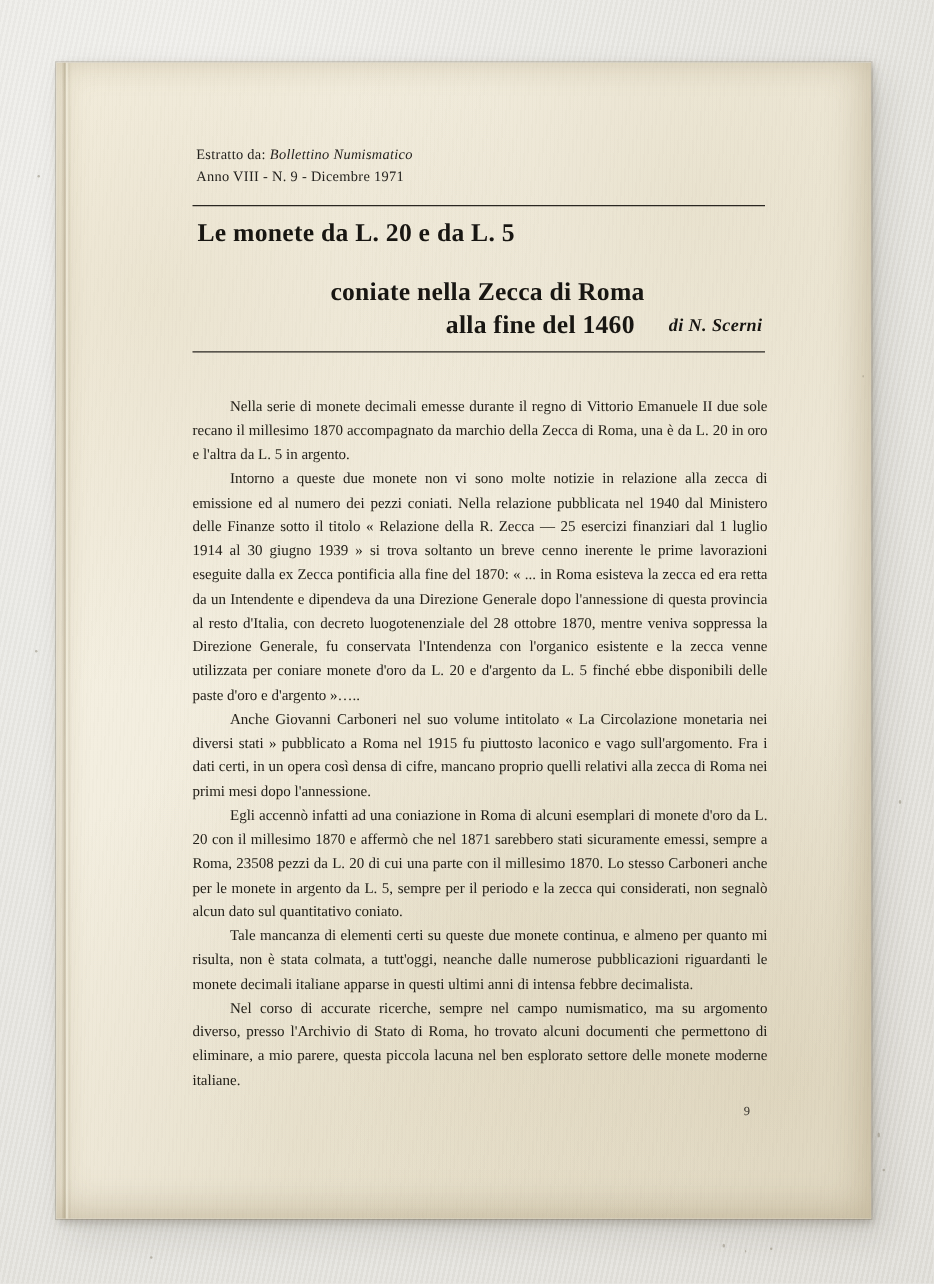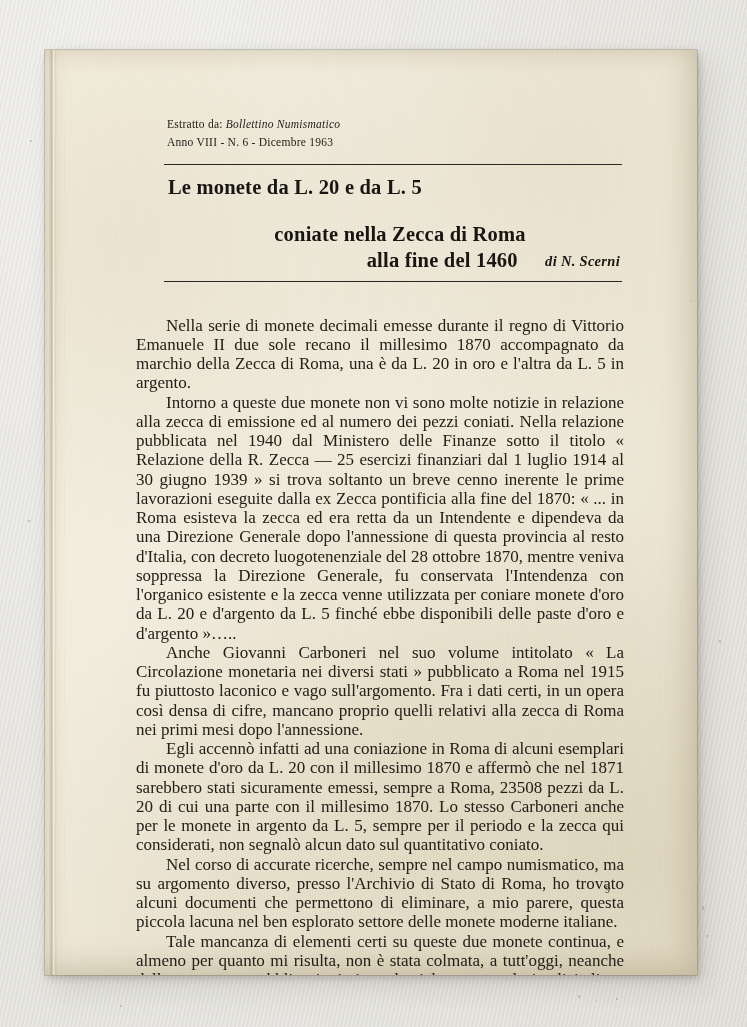--- a/index.html
+++ b/index.html
@@ -84,21 +84,21 @@
       rgba(120,105,70,0.00) 0%,
       rgba(120,105,70,0.30) 38%,
       rgba(255,252,238,0.55) 55%,
       rgba(120,105,70,0.10) 78%,
       rgba(120,105,70,0.00) 100%);
   }
 
   
   #print-area {
     position: absolute;
-    left: 91px;   
+    left: 81px;   
     top: 66px;    
     width: 488px; 
   }
 
   
   #masthead {
     font-size: 11.5px;
     line-height: 16.5px;
     color: #23211d;
     letter-spacing: .25px;
@@ -144,27 +144,28 @@
     font-style: italic;
     font-size: 14.5px;
     letter-spacing: .3px;
     margin-left: 22px;
     vertical-align: 1px;
   }
 
   
   #body-text {
     margin-top: 34px;
-    font-size: 17px;
+    font-size: 12px;
     line-height: 19.25px;
     color: #232019;
     text-align: justify;
     text-justify: inter-word;
     -webkit-hyphens: none;
     hyphens: none;
+    margin-left: 28px;
   }
   #body-text p {
     margin: 0;
     text-indent: 30px;
   }
 
   
   #folio {
     position: absolute;
     left: 0;
@@ -201,21 +202,21 @@
   <div id="page-edge-shade"></div>
   <div id="spine-fold"></div>
 
   <div id="print-area">
 
     <div id="masthead">
       <div id="masthead-line1">
         <span>Estratto da:</span>
         <span class="ital">Bollettino Numismatico</span>
       </div>
-      <div id="masthead-line2">Anno VIII - N. 6 - Dicembre 1963</div>
+      <div id="masthead-line2">Anno VIII - N. 9 - Dicembre 1971</div>
     </div>
 
     <div id="title-block">
       <div class="rule"></div>
 
       <div id="title-lines">
         <span class="title-line" id="title-line-1">Le monete da L. 20 e da L. 5</span>
         <span class="title-line" id="title-line-2">coniate nella Zecca di Roma</span>
         <span class="title-line" id="title-line-3">
           <span>alla fine del 1460</span>
@@ -224,22 +225,22 @@
       </div>
 
       <div class="rule thin"></div>
     </div>
 
     <div id="body-text">
       <p>Nella serie di monete decimali emesse durante il regno di Vittorio Emanuele II due sole recano il millesimo 1870 accompagnato da marchio della Zecca di Roma, una è da L. 20 in oro e l'altra da L. 5 in argento.</p>
       <p>Intorno a queste due monete non vi sono molte notizie in relazione alla zecca di emissione ed al numero dei pezzi coniati. Nella relazione pubblicata nel 1940 dal Ministero delle Finanze sotto il titolo « Relazione della R. Zecca — 25 esercizi finanziari dal 1 luglio 1914 al 30 giugno 1939 » si trova soltanto un breve cenno inerente le prime lavorazioni eseguite dalla ex Zecca pontificia alla fine del 1870: « ... in Roma esisteva la zecca ed era retta da un Intendente e dipendeva da una Direzione Generale dopo l'annessione di questa provincia al resto d'Italia, con decreto luogotenenziale del 28 ottobre 1870, mentre veniva soppressa la Direzione Generale, fu conservata l'Intendenza con l'organico esistente e la zecca venne utilizzata per coniare monete d'oro da L. 20 e d'argento da L. 5 finché ebbe disponibili delle paste d'oro e d'argento »…..</p>
       <p>Anche Giovanni Carboneri nel suo volume intitolato « La Circolazione monetaria nei diversi stati » pubblicato a Roma nel 1915 fu piuttosto laconico e vago sull'argomento. Fra i dati certi, in un opera così densa di cifre, mancano proprio quelli relativi alla zecca di Roma nei primi mesi dopo l'annessione.</p>
       <p>Egli accennò infatti ad una coniazione in Roma di alcuni esemplari di monete d'oro da L. 20 con il millesimo 1870 e affermò che nel 1871 sarebbero stati sicuramente emessi, sempre a Roma, 23508 pezzi da L. 20 di cui una parte con il millesimo 1870. Lo stesso Carboneri anche per le monete in argento da L. 5, sempre per il periodo e la zecca qui considerati, non segnalò alcun dato sul quantitativo coniato.</p>
+      <p>Tale mancanza di elementi certi su queste due monete continua, e almeno per quanto mi risulta, non è stata colmata, a tutt'oggi, neanche dalle numerose pubblicazioni riguardanti le monete decimali italiane apparse in questi ultimi anni di intensa febbre decimalista.</p>
       <p>Nel corso di accurate ricerche, sempre nel campo numismatico, ma su argomento diverso, presso l'Archivio di Stato di Roma, ho trovato alcuni documenti che permettono di eliminare, a mio parere, questa piccola lacuna nel ben esplorato settore delle monete moderne italiane.</p>
-      <p>Tale mancanza di elementi certi su queste due monete continua, e almeno per quanto mi risulta, non è stata colmata, a tutt'oggi, neanche dalle numerose pubblicazioni riguardanti le monete decimali italiane apparse in questi ultimi anni di intensa febbre decimalista.</p>
     </div>
 
     <div id="folio">9</div>
 
   </div>
 </div>
 
 <div id="speckle-layer">
   <span class="speck" style="left:702px; top:906px; width:2px; height:4px;"></span>
   <span class="speck" style="left:706px; top:935px; width:2px; height:2px;"></span>

